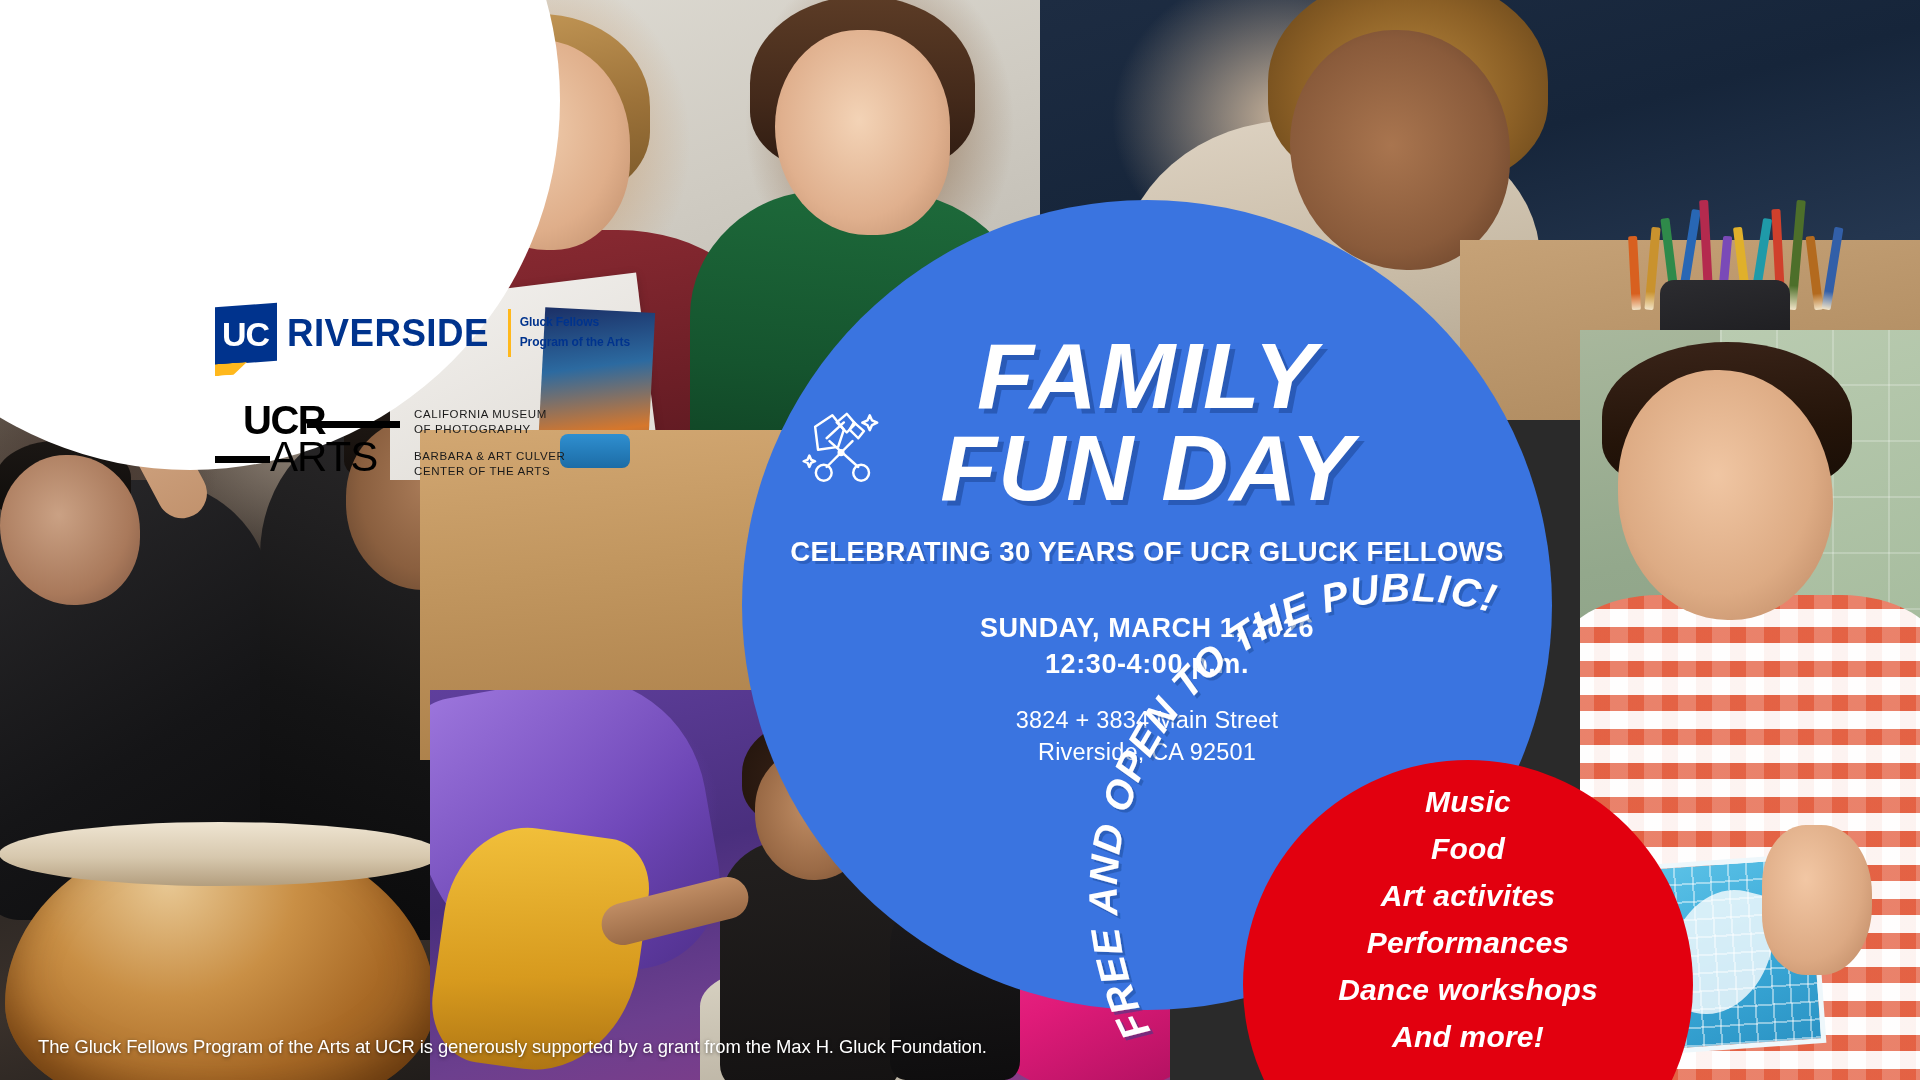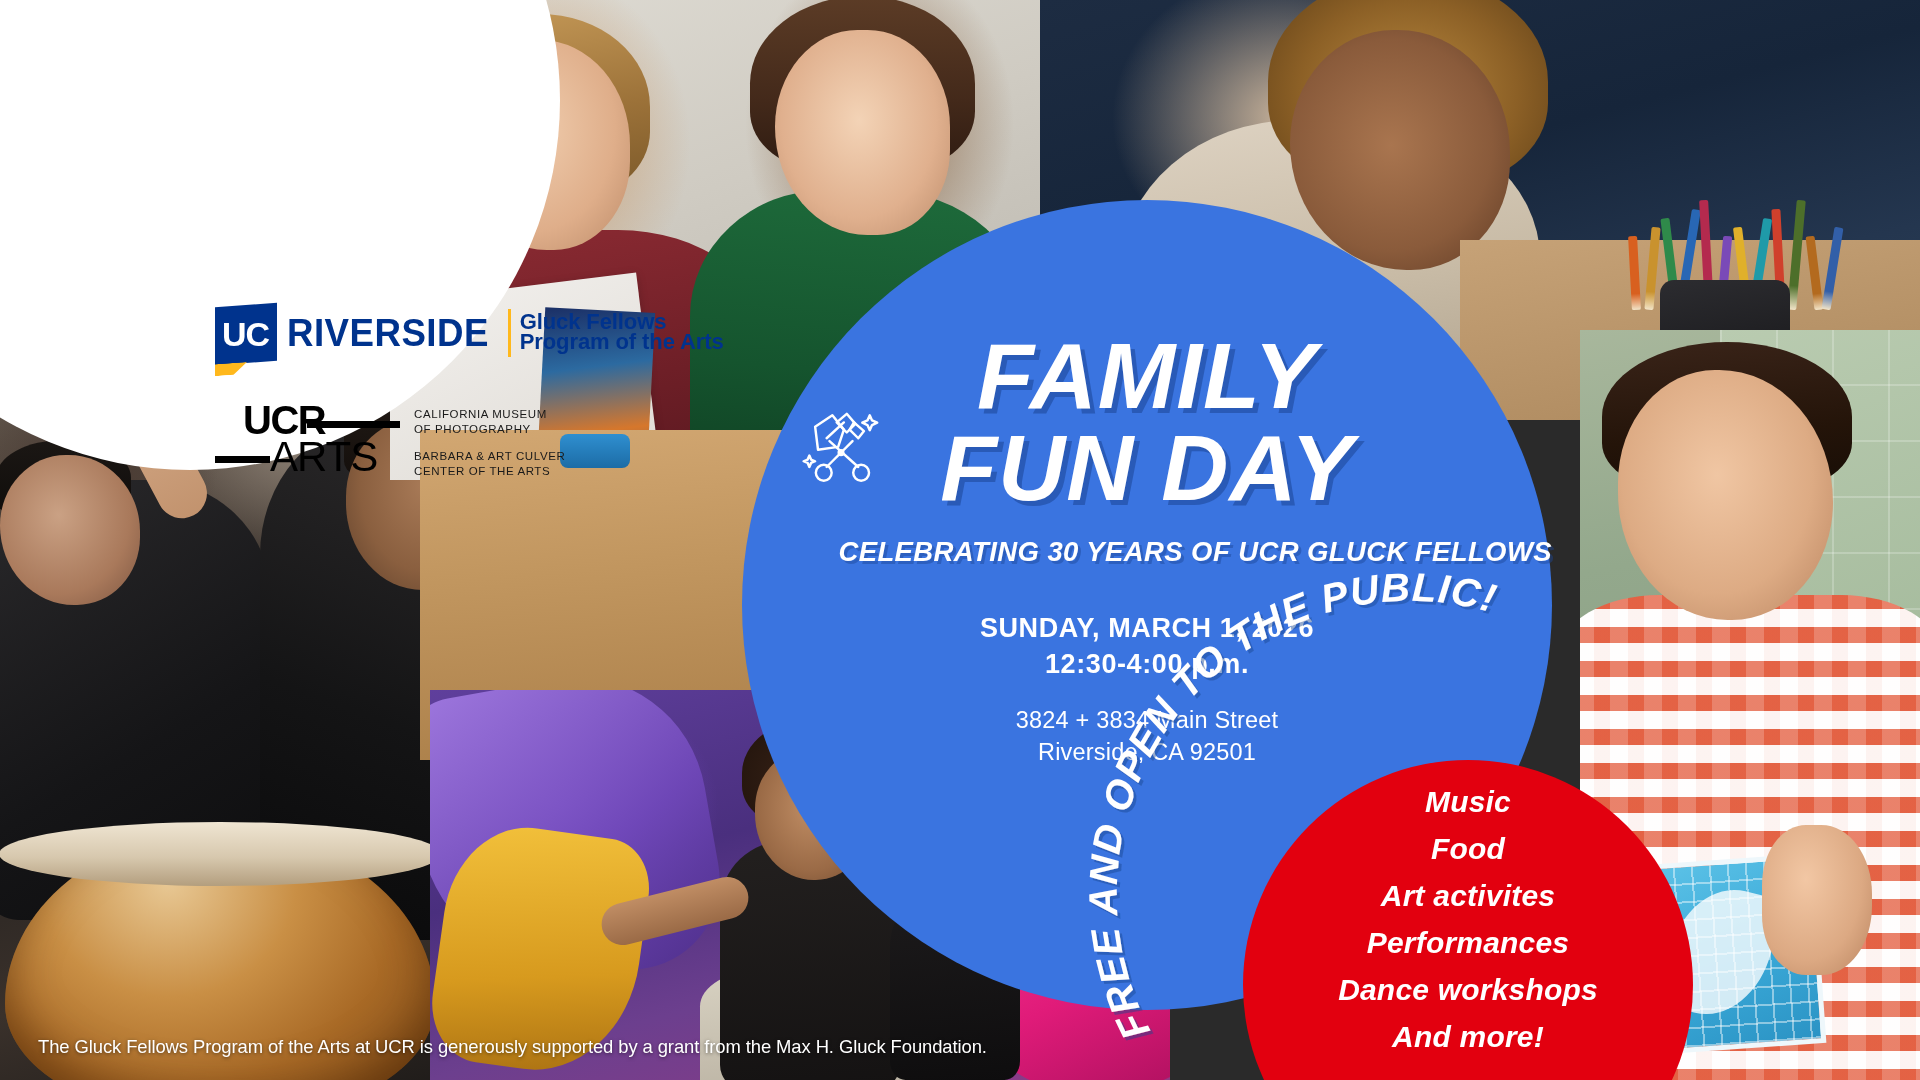--- a/index.html
+++ b/index.html
@@ -352,21 +352,21 @@
     margin-left:10px;
     transform:scaleX(.94);
     transform-origin:left center;
     white-space:nowrap;
   }
   .gold-rule {
     width:3px; height:48px; background:#FFB81C;
     margin:4px 9px 0 6px; flex:0 0 auto;
   }
   .gluck-lines {
-    font-size:22px; font-weight:700; color:#00338D;
+    font-size:12px; font-weight:700; color:#00338D;
     line-height:20px; letter-spacing:-0.1px; padding-top:7px;
     white-space:nowrap;
   }
 
   
   .arts-lockup { display:flex; align-items:flex-start; gap:14px; }
   .arts-mark { position:relative; width:185px; height:78px; flex:0 0 auto; }
   .arts-mark .ucr {
     position:absolute; left:0; top:-3px;
     font-size:40px; font-weight:700; color:#000;
@@ -414,25 +414,24 @@
     pointer-events:none;
   }
   .title-big {
     font-size:93px; font-weight:700; font-style:italic;
     letter-spacing:1px; line-height:92px;
     text-shadow:5px 5px 0 rgba(28,70,150,.55);
     white-space:nowrap;
   }
   .subtitle {
     margin-top:22px;
-    font-size:27.5px; font-weight:700; font-style:italic;
+    font-size:27.5px; font-weight:700; 
     letter-spacing:0.4px;
     text-shadow:3px 3px 0 rgba(28,70,150,.45);
     white-space:nowrap;
-    text-align:right;
   }
   .date-line {
     margin-top:42px;
     font-size:27px; font-weight:700; letter-spacing:0.6px; line-height:36px;
   }
   .time-line {
     font-size:27px; font-weight:700; letter-spacing:0.6px; line-height:36px;
   }
   .addr-line {
     margin-top:22px;

